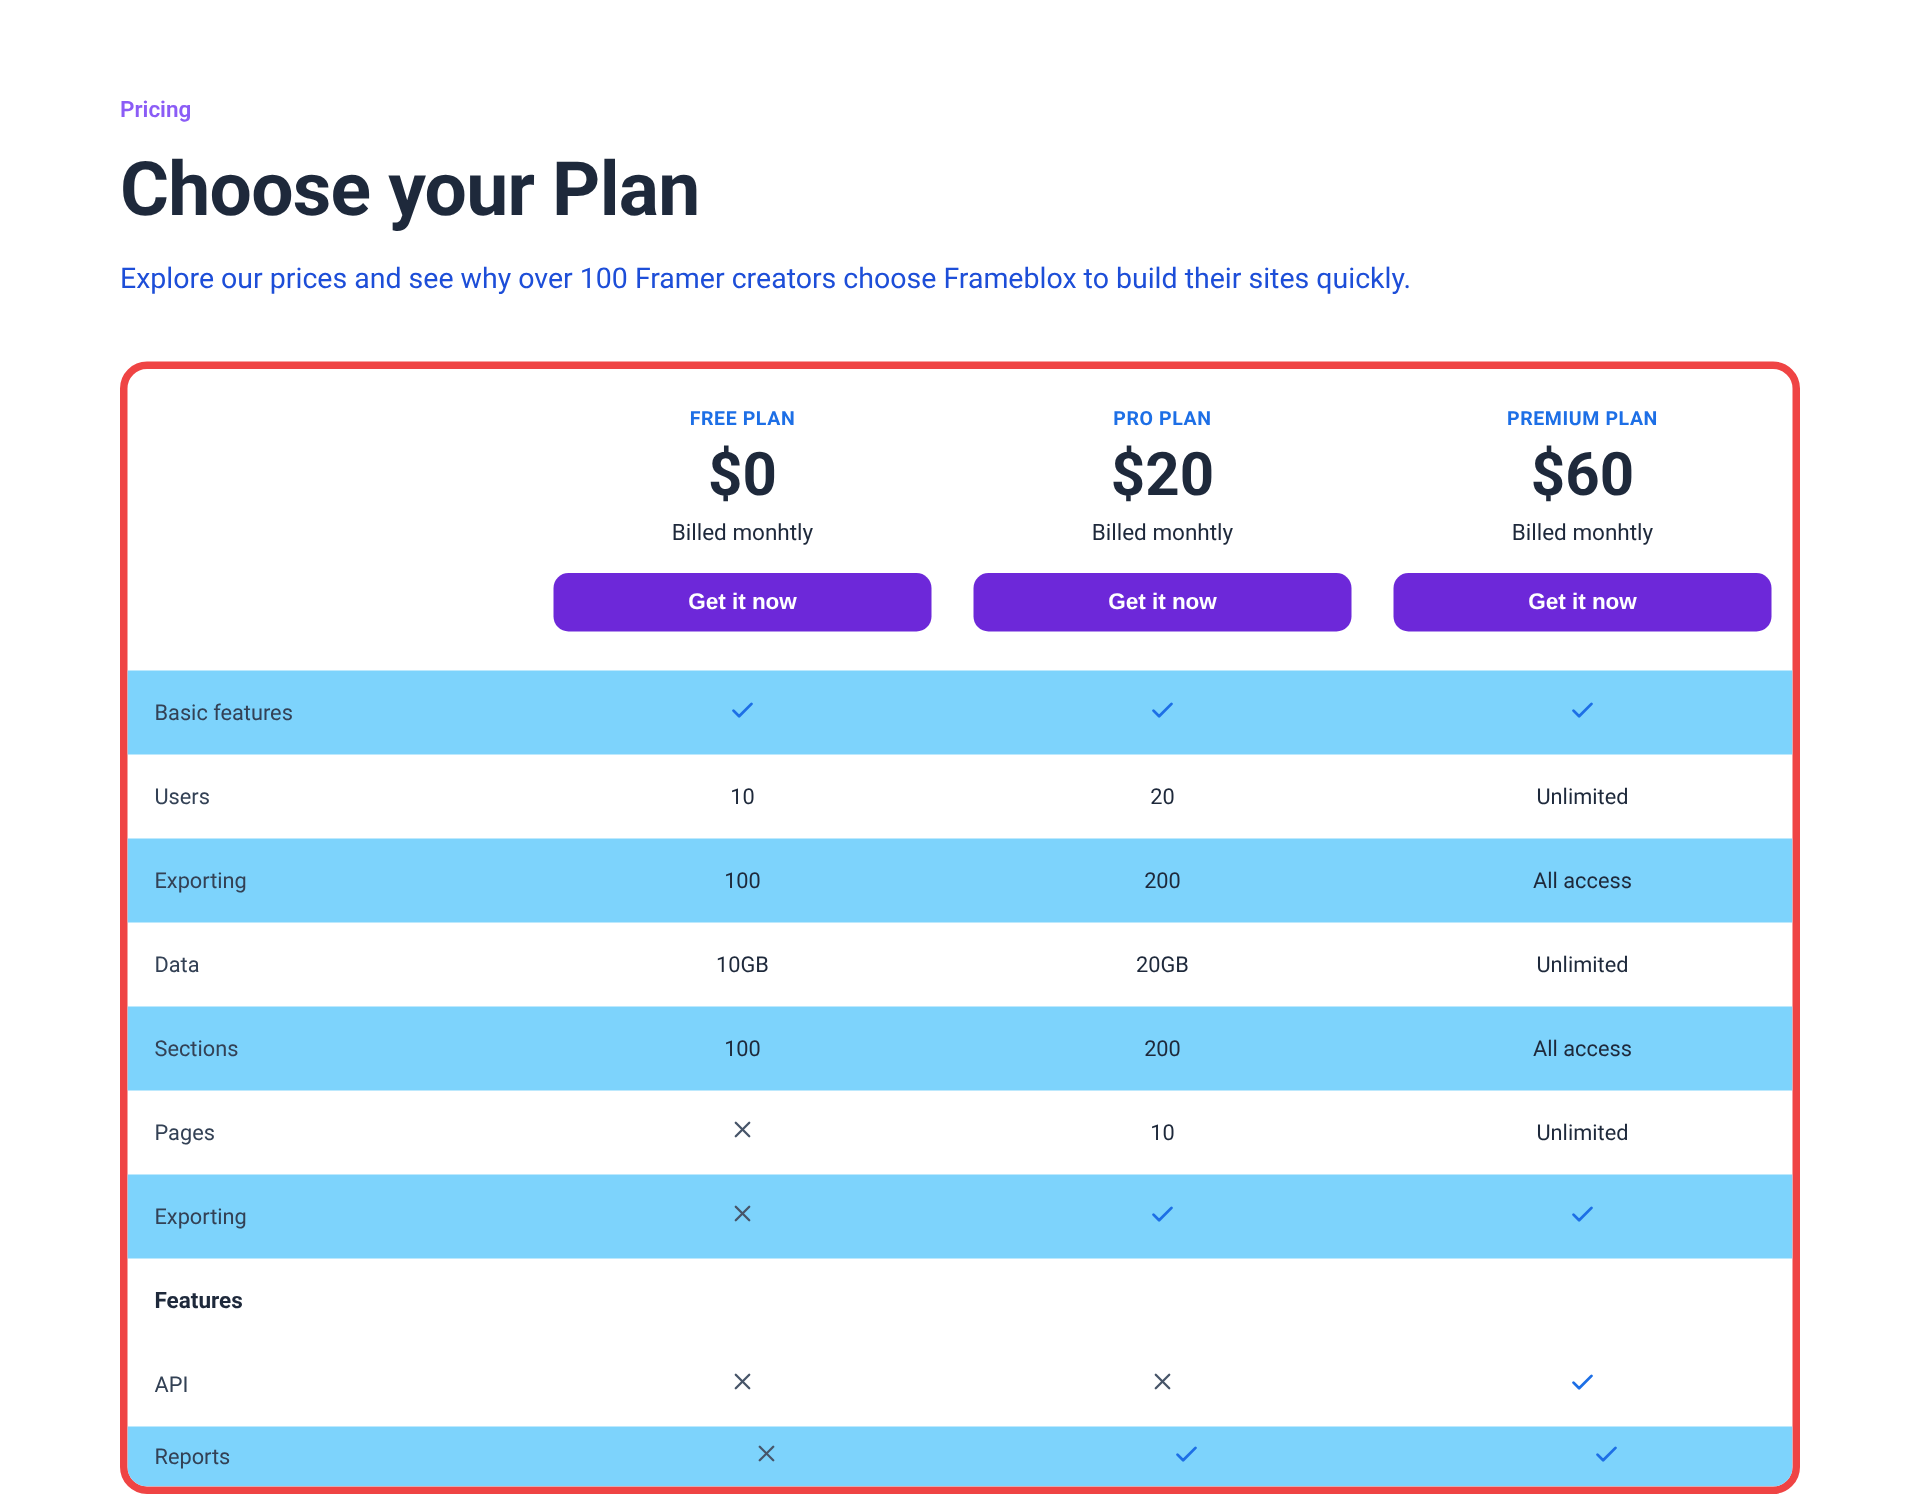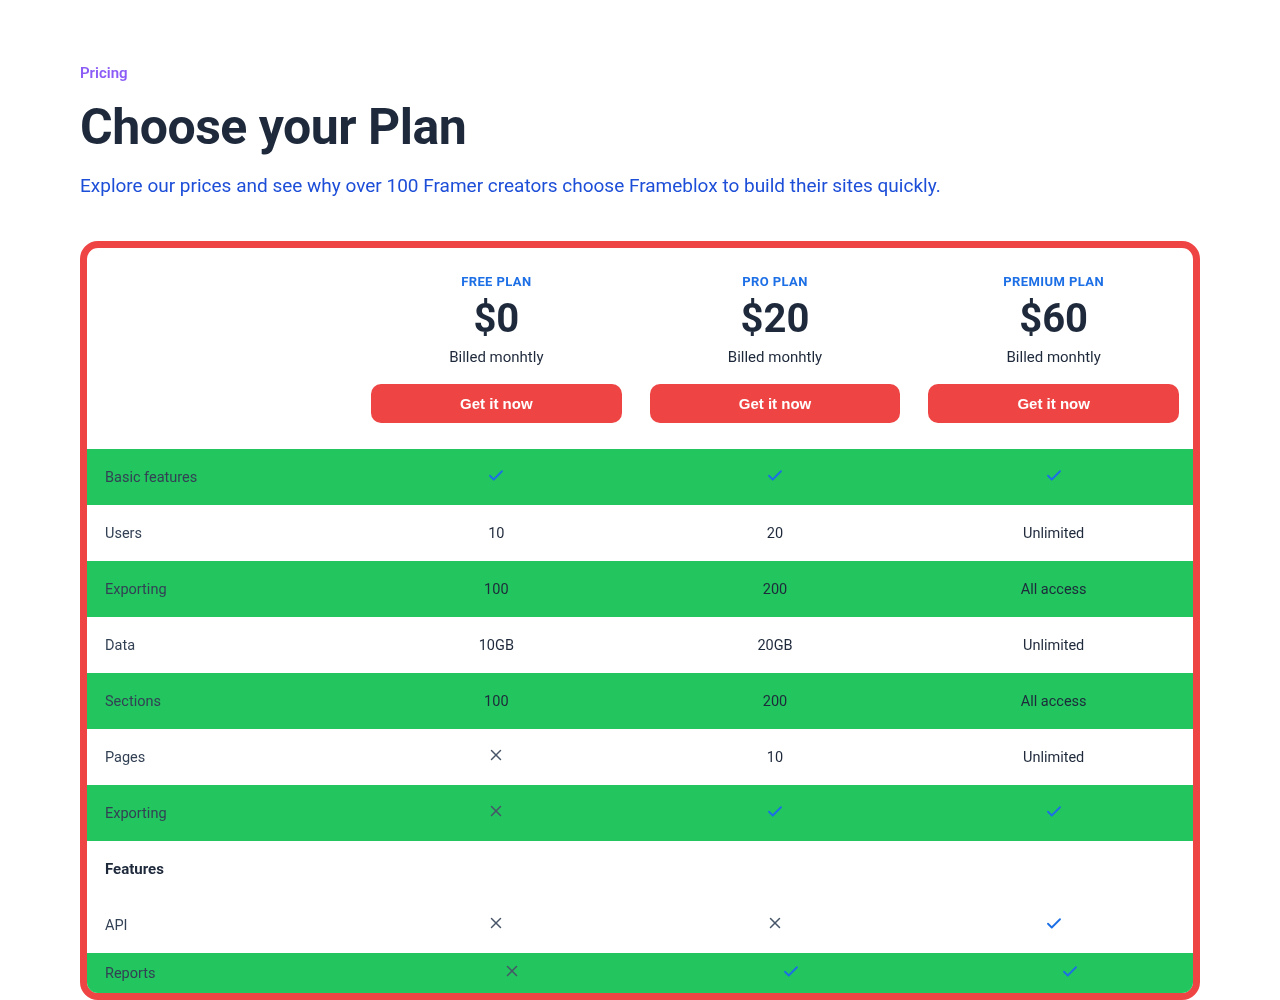--- a/index.html
+++ b/index.html
@@ -24,21 +24,21 @@
     letter-spacing: -0.5px;
     margin-bottom: 18px;
     color: #1e293b;
   }
   .subhead {
     font-size: 19px;
     color: #1d4ed8;
     margin-bottom: 44px;
   }
   .card {
-    border: 7px solid #ef4444;
+    border: 5px solid #ef4444;
     border-radius: 18px;
     overflow: hidden;
   }
   .row {
     display: grid;
     grid-template-columns: 270px repeat(3, 1fr);
     align-items: center;
   }
   .plan-header-row { padding: 26px 0 26px 0; }
   
@@ -63,34 +63,34 @@
     color: #1e293b;
     margin-bottom: 6px;
   }
   .plan-billing {
     font-size: 15px;
     color: #1e293b;
     margin-bottom: 18px;
   }
   .cta {
     width: 100%;
-    background: #ef4444;
+    background: #6d28d9;
     color: #fff;
     border: none;
     border-radius: 10px;
     font-size: 15px;
     font-weight: 600;
     padding: 11px 0;
     cursor: pointer;
   }
   .feature-row {
     padding: 0 0;
     min-height: 56px;
   }
-  .feature-row.alt { background: #22c55e; }
+  .feature-row.alt { background: #7dd3fc; }
   .feature-label {
     padding-left: 18px;
     font-size: 14.5px;
     color: #334155;
   }
   .feature-label.section-title {
     font-weight: 700;
     color: #1e293b;
     font-size: 15px;
   }

